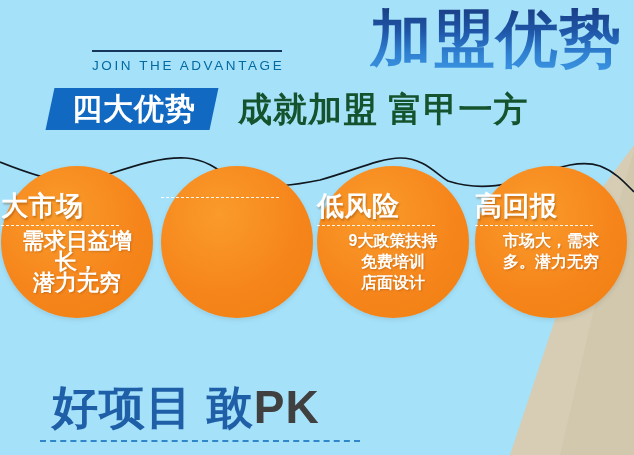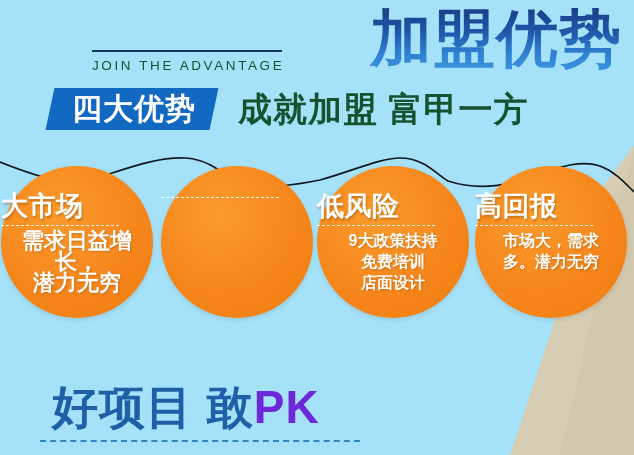--- a/index.html
+++ b/index.html
@@ -39,21 +39,21 @@
     background: #16365c;
   }
   .eyebrow {
     position: absolute;
     left: 92px;
     top: 58px;
     width: 192px;
     text-align: center;
     font-size: 13.5px;
     letter-spacing: 2.6px;
-    color: #14532d;
+    color: #0369a1;
     font-weight: 400;
     white-space: nowrap;
   }
   .main-title {
     position: absolute;
     right: 12px;
     top: 8px;
     font-size: 62px;
     font-weight: 700;
     letter-spacing: 1px;
@@ -167,21 +167,21 @@
     height: 70px;
   }
   .footer-line {
     font-size: 46px;
     font-weight: 700;
     line-height: 54px;
     white-space: nowrap;
     letter-spacing: 1px;
   }
   .footer-blue { color: #1f5fa8; margin-left: 24px; }
-  .footer-dark { color: #6d28d9; text-align: right; }
+  .footer-dark { color: #404040; text-align: right; }
   .footer-rule {
     position: absolute;
     left: 12px;
     top: 60px;
     width: 320px;
     height: 0;
     border-top: 2px dashed #2f86c8;
   }
 </style>
 </head>

